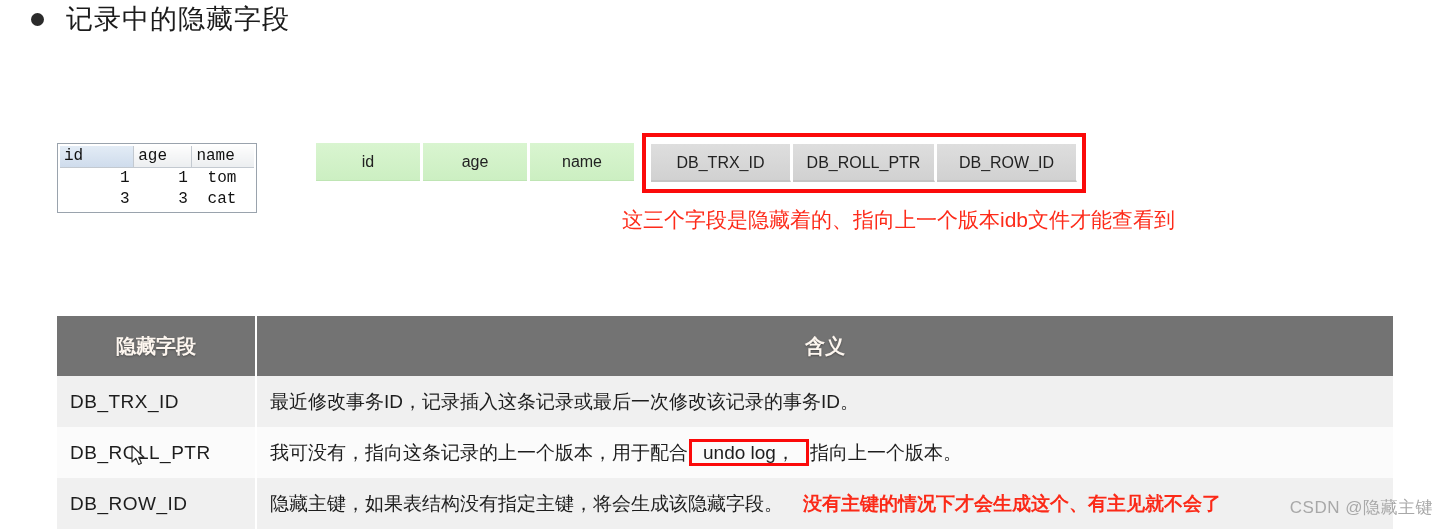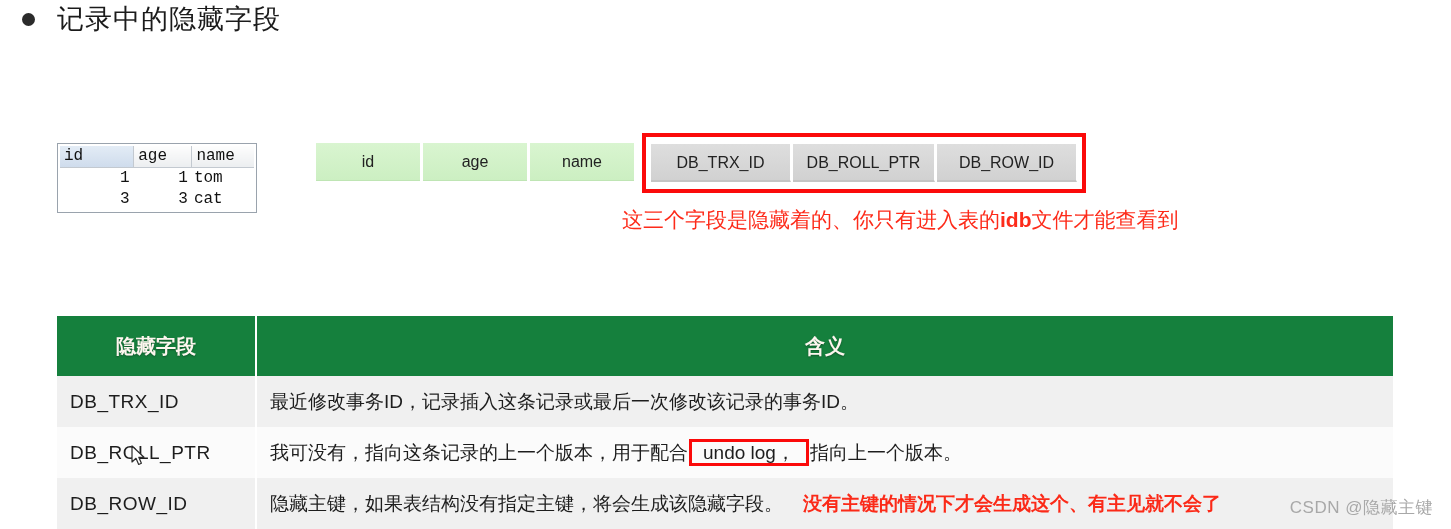--- a/index.html
+++ b/index.html
@@ -12,21 +12,21 @@
     height: 529px;
     position: relative;
     overflow: hidden;
     font-family: "Liberation Sans", "DejaVu Sans", sans-serif;
     color: #111;
   }
 
   
   #heading {
     position: absolute;
-    left: 8px;
+    left: 17px;
     top: 6px;
     display: flex;
     align-items: center;
     gap: 22px;
     padding-left: 14px;
   }
   #heading .bullet {
     width: 13px;
     height: 13px;
     border-radius: 50%;
@@ -70,21 +70,21 @@
   #result-grid th.sel {
     background: linear-gradient(to bottom,#e3ecf6,#cfdcec);
   }
   #result-grid th:last-child { border-right: none; }
   #result-grid td {
     padding: 1px 4px 2px 4px;
     border: none;
     background: #ffffff;
   }
   #result-grid td.num { text-align: right; }
-  #result-grid td.txt { text-align: left; padding-left: 2px; }
+  #result-grid td.txt { text-align: center; padding-left: 2px; }
   #result-grid .c-id   { width: 38%; }
   #result-grid .c-age  { width: 30%; }
   #result-grid .c-name { width: 32%; }
 
   
   #row-layout {
     position: absolute;
     left: 316px;
     top: 143px;
     display: flex;
@@ -124,34 +124,34 @@
   
   #annotation-hidden-fields {
     position: absolute;
     left: 622px;
     top: 206px;
     font-size: 21px;
     color: #fd2b1a;
     letter-spacing: 0px;
     white-space: nowrap;
   }
-  #annotation-hidden-fields b { font-weight: bold; }
+  #annotation-hidden-fields b { font-weight: normal; }
 
   
   #meaning-table {
     position: absolute;
     left: 55px;
     top: 316px;
     width: 1340px;
     border-collapse: separate;
     border-spacing: 2px 0;
     font-size: 19px;
   }
   #meaning-table th {
-    background: #15803d;
+    background: #737373;
     color: #fdf6ef;
     font-weight: bold;
     font-size: 20px;
     height: 58px;
     text-align: center;
     text-shadow: 0 1px 2px rgba(0,0,0,0.35);
     border: none;
   }
   #meaning-table th.col-field { width: 196px; }
   #meaning-table td {
@@ -239,21 +239,21 @@
   <div class="rl-cell visible-col">id</div>
   <div class="rl-cell visible-col">age</div>
   <div class="rl-cell visible-col">name</div>
   <div id="hidden-group">
     <div class="rl-cell hidden-col">DB_TRX_ID</div>
     <div class="rl-cell hidden-col wide">DB_ROLL_PTR</div>
     <div class="rl-cell hidden-col">DB_ROW_ID</div>
   </div>
 </div>
 
-<div id="annotation-hidden-fields"><span>这三个字段是隐藏着的、你只有进入表的</span><b>idb</b><span>文件才能查看到</span></div>
+<div id="annotation-hidden-fields"><span>这三个字段是隐藏着的、指向上一个版本</span><b>idb</b><span>文件才能查看到</span></div>
 
 <table id="meaning-table">
   <thead>
     <tr>
       <th class="col-field">隐藏字段</th>
       <th>含义</th>
     </tr>
   </thead>
   <tbody>
     <tr class="odd">

